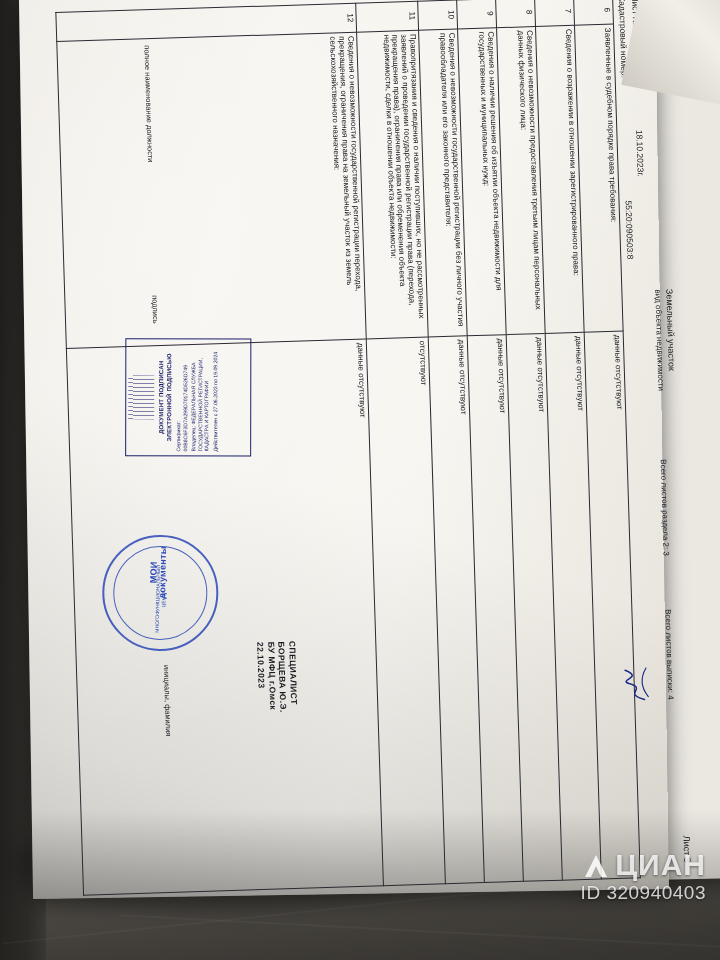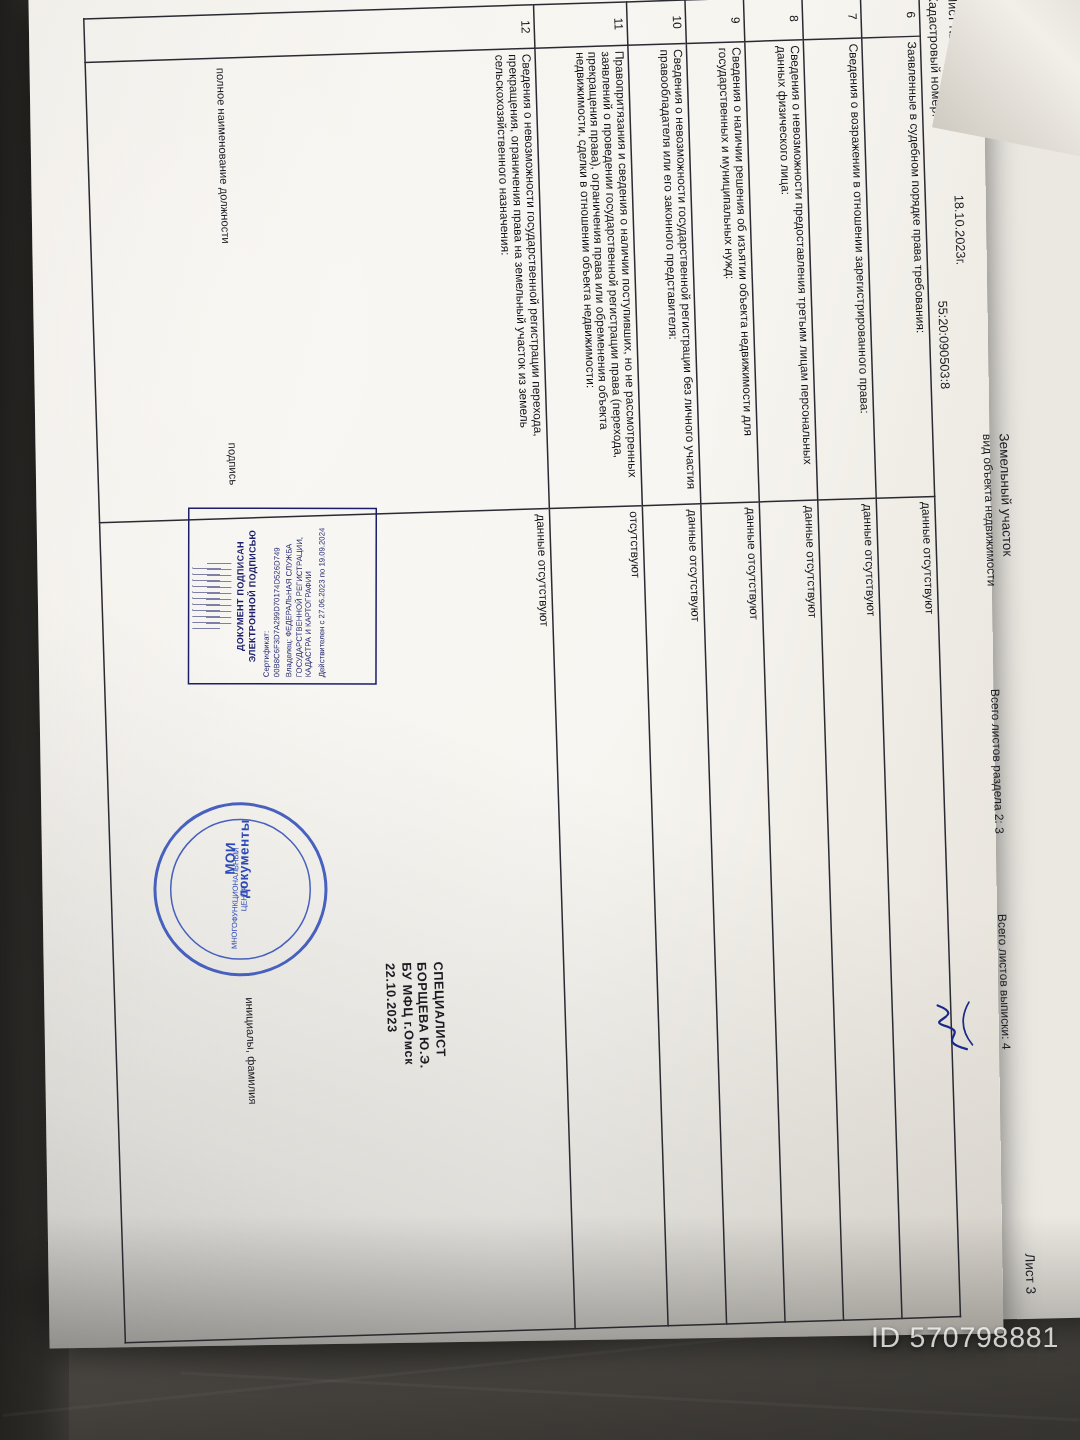--- a/index.html
+++ b/index.html
@@ -418,15 +418,23 @@
     <svg class="hand" viewBox="0 0 40 40">
       <path d="M3 30 C 10 6, 14 34, 20 14 C 24 2, 26 30, 34 10" fill="none" stroke="#1a2a8a" stroke-width="1.6" stroke-linecap="round"></path>
       <path d="M6 34 C 16 26, 26 26, 36 32" fill="none" stroke="#1a2a8a" stroke-width="1.2" stroke-linecap="round"></path>
     </svg>
 
     <div class="sheet-fold"></div>
   </div>
 
   <div class="bg-blur-bottom"></div>
 
-  <div class="wm-id">ID 570798881</div>
+  <div class="wm">
+    <span class="wm-mark">
+      <svg viewBox="0 0 26 26" width="26" height="26">
+        <path d="M13 2 L24 24 L18 24 L13 13 L8 24 L2 24 Z" fill="rgba(255,255,255,0.85)"></path>
+      </svg>
+    </span>
+    <span>ЦИАН</span>
+  </div>
+  <div class="wm-id">ID 320940403</div>
 
 </div>
 
 </body></html>

